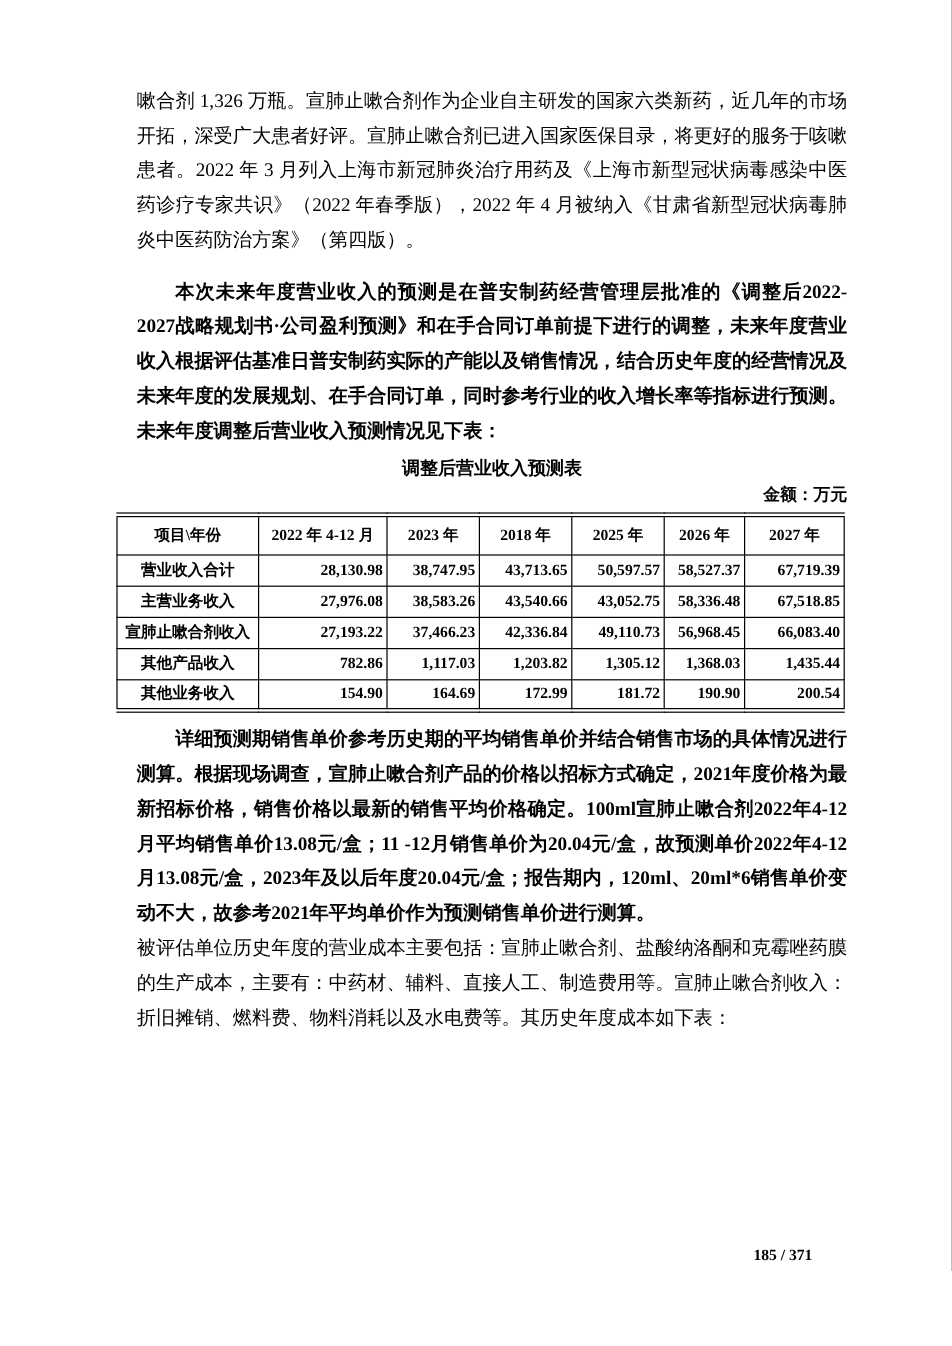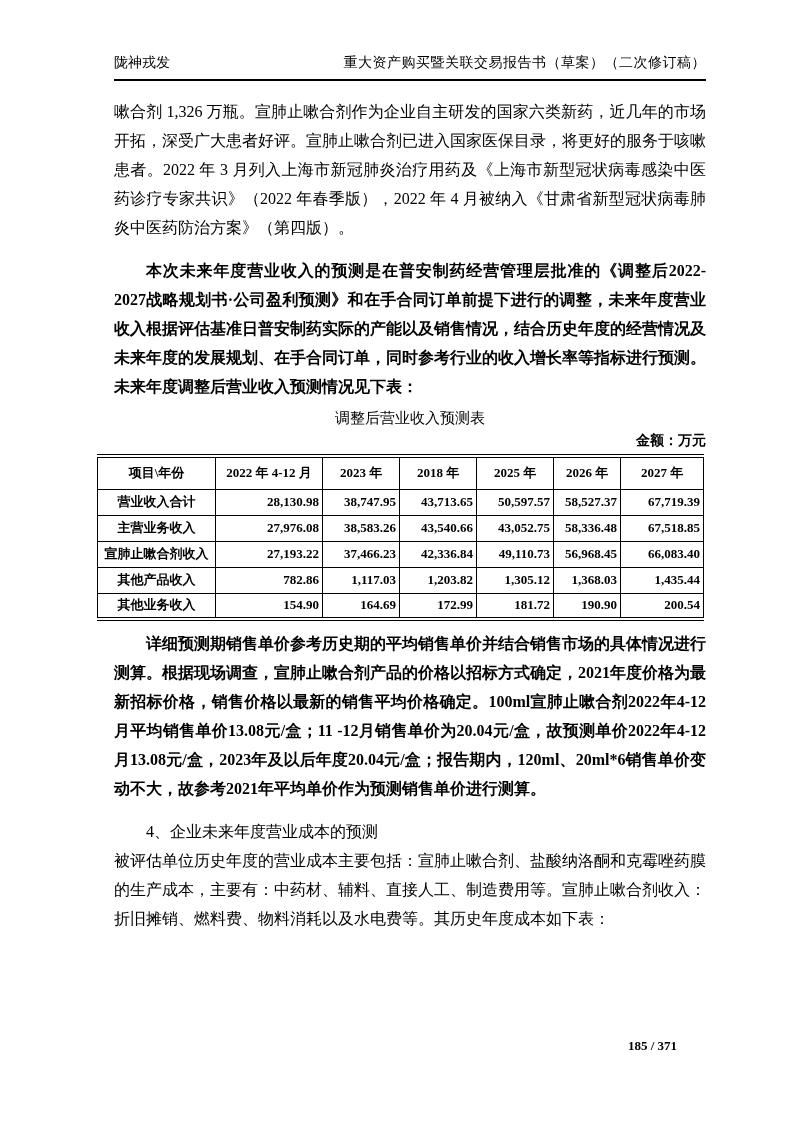--- a/index.html
+++ b/index.html
@@ -19,21 +19,21 @@
   .body-text{
     font-size:16px;line-height:29px;text-align:justify;
   }
   .p1{margin-top:16px;}
   .bold-para{
     font-weight:bold;text-indent:2em;font-size:16px;line-height:29px;text-align:justify;
   }
   .p2{margin-top:14px;}
   .p3{margin-top:8px;}
   .table-title{
-    margin-top:6px;text-align:center;font-weight:normal;font-size:15px;line-height:22px;
+    margin-top:6px;text-align:center;font-weight:bold;font-size:15px;line-height:22px;
   }
   .unit-label{
     margin-top:2px;text-align:right;font-weight:bold;font-size:14px;line-height:20px;
   }
   table.forecast{
     width:606px;margin-left:-17px;border-collapse:collapse;
     font-weight:bold;font-size:13px;table-layout:fixed;
     border-top:4px double #000;border-bottom:4px double #000;
     margin-top:3px;
   }
@@ -55,24 +55,20 @@
     position:absolute;right:116px;bottom:68px;
     font-weight:bold;font-size:13px;
   }
 </style>
 </head>
 <body>
 
 <div class="page">
   <div class="content">
 
-    <div class="doc-header">
-      <span class="left">陇神戎发</span>
-      <span class="right">重大资产购买暨关联交易报告书（草案）（二次修订稿）</span>
-    </div>
 
     <p class="body-text p1">嗽合剂 1,326 万瓶。宣肺止嗽合剂作为企业自主研发的国家六类新药，近几年的市场开拓，深受广大患者好评。宣肺止嗽合剂已进入国家医保目录，将更好的服务于咳嗽患者。2022 年 3 月列入上海市新冠肺炎治疗用药及《上海市新型冠状病毒感染中医药诊疗专家共识》（2022 年春季版），2022 年 4 月被纳入《甘肃省新型冠状病毒肺炎中医药防治方案》（第四版）。</p>
 
     <p class="bold-para p2">本次未来年度营业收入的预测是在普安制药经营管理层批准的《调整后2022-2027战略规划书·公司盈利预测》和在手合同订单前提下进行的调整，未来年度营业收入根据评估基准日普安制药实际的产能以及销售情况，结合历史年度的经营情况及未来年度的发展规划、在手合同订单，同时参考行业的收入增长率等指标进行预测。未来年度调整后营业收入预测情况见下表：</p>
 
     <div class="table-title">调整后营业收入预测表</div>
 
     <div class="unit-label">金额：万元</div>
 
     <table class="forecast">
@@ -138,20 +134,19 @@
         <td class="num">172.99</td>
         <td class="num">181.72</td>
         <td class="num">190.90</td>
         <td class="num">200.54</td>
       </tr>
     </tbody>
       </table>
 
     <p class="bold-para p3">详细预测期销售单价参考历史期的平均销售单价并结合销售市场的具体情况进行测算。根据现场调查，宣肺止嗽合剂产品的价格以招标方式确定，2021年度价格为最新招标价格，销售价格以最新的销售平均价格确定。100ml宣肺止嗽合剂2022年4-12月平均销售单价13.08元/盒；11 -12月销售单价为20.04元/盒，故预测单价2022年4-12月13.08元/盒，2023年及以后年度20.04元/盒；报告期内，120ml、20ml*6销售单价变动不大，故参考2021年平均单价作为预测销售单价进行测算。</p>
 
-    <p class="section-heading">4、企业未来年度营业成本的预测</p>
 
     <p class="body-text">被评估单位历史年度的营业成本主要包括：宣肺止嗽合剂、盐酸纳洛酮和克霉唑药膜的生产成本，主要有：中药材、辅料、直接人工、制造费用等。宣肺止嗽合剂收入：折旧摊销、燃料费、物料消耗以及水电费等。其历史年度成本如下表：</p>
 
   </div>
 
   <div class="footer">185 / 371</div>
 </div>
 
 </body></html>

